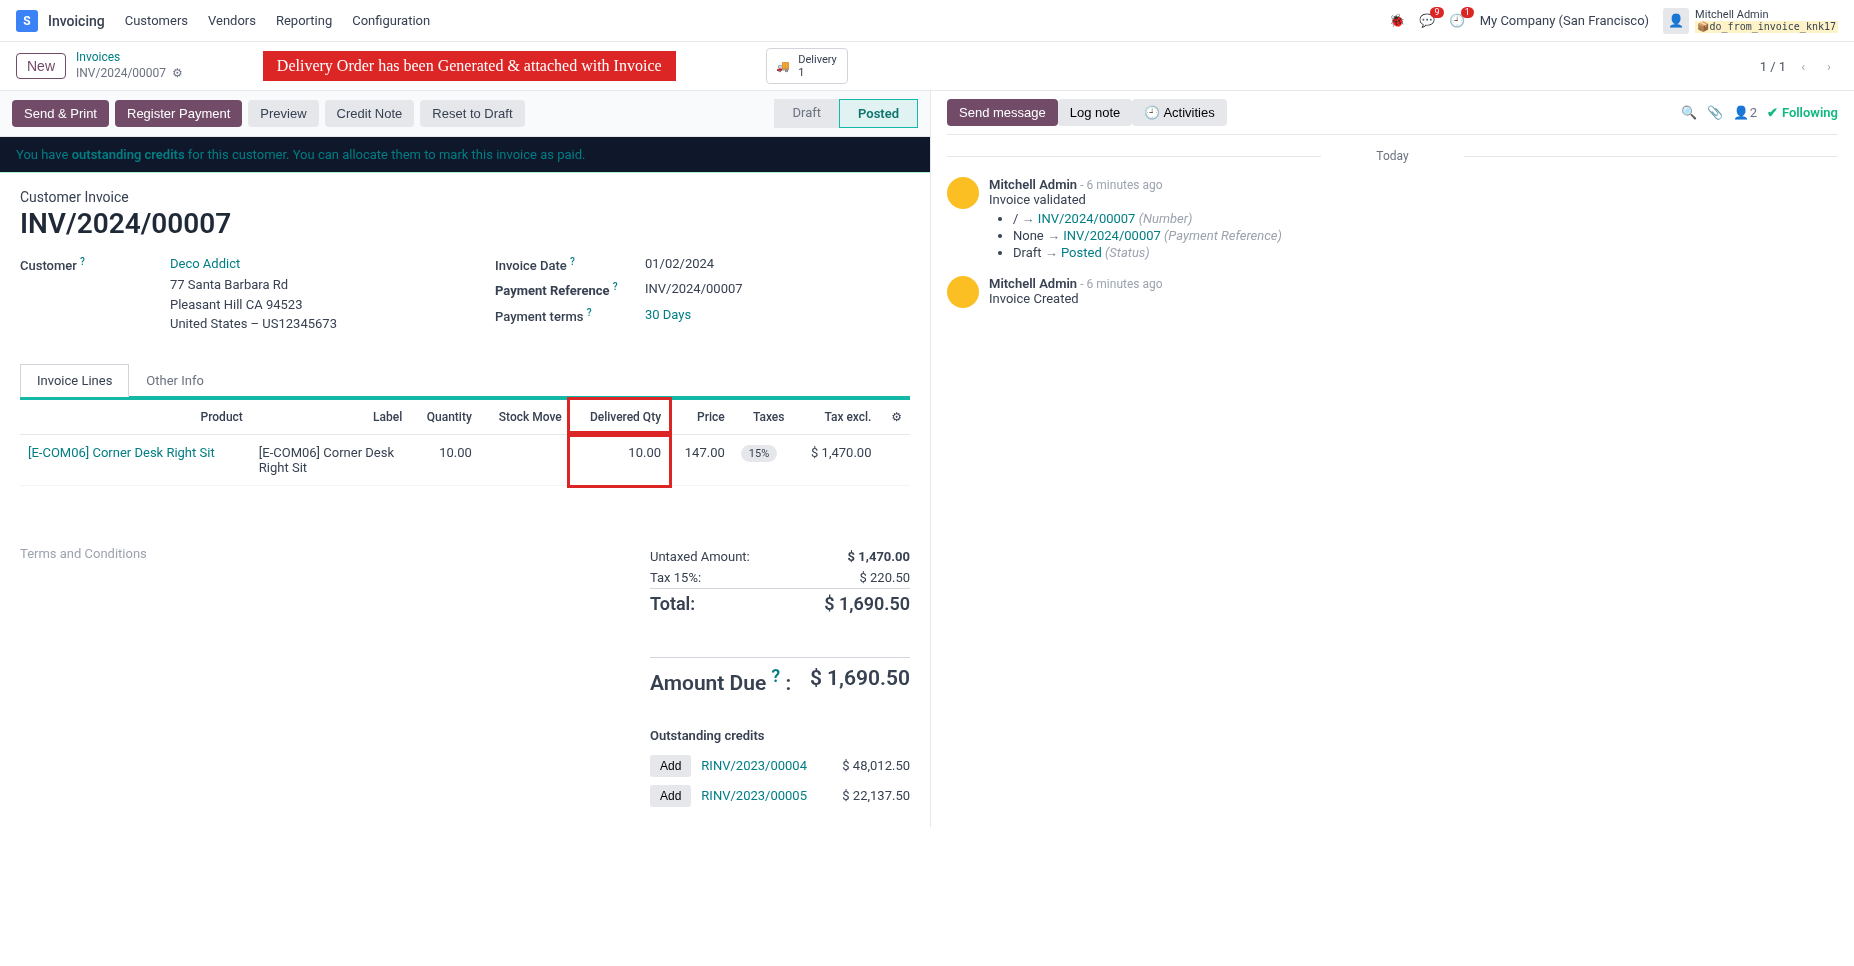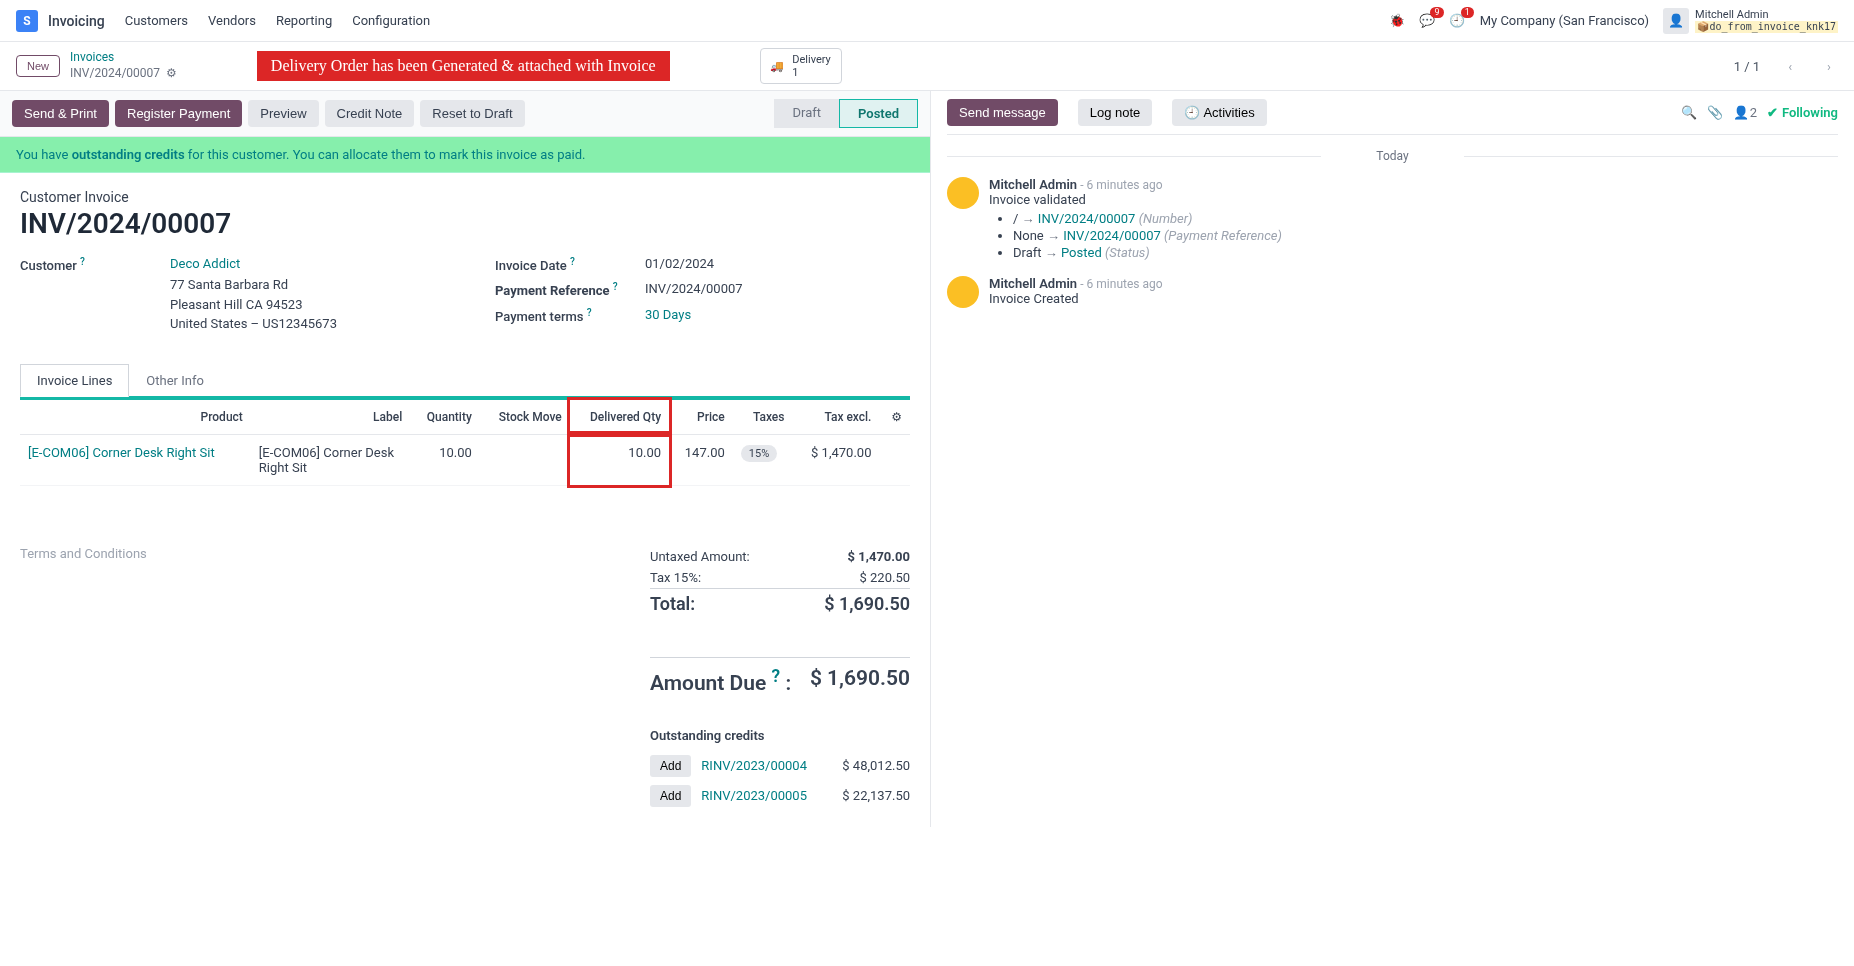--- a/index.html
+++ b/index.html
@@ -12,46 +12,46 @@
 .topnav .menuitem { margin-right: 20px; color: #374151; cursor: pointer; font-size:13px; }
 .topnav .spacer { flex: 1; }
 .topnav .right-item { margin-left: 14px; display: flex; align-items: center; cursor:pointer; position:relative;}
 .badge { position:absolute; top:-6px; right:-8px; background:#dc2626; color:#fff; border-radius:8px; font-size:9px; padding:1px 4px; line-height:1;}
 .avatar { width:26px; height:26px; border-radius:3px; background:#e5e7eb; margin-right:6px; display:flex; align-items:center; justify-content:center;}
 .userbox { display:flex; flex-direction:column; font-size:11px; line-height:1.2;}
 .userbox .dbname { background:#fef3c7; font-family:monospace; font-size:10px; padding:0 2px;}
 
 
 .secondbar { display:flex; align-items:center; padding: 6px 16px; }
-.newbtn { border:1px solid #714B67; color:#714B67; background:#fff; padding:4px 10px; border-radius:4px; margin-right:10px; cursor:pointer; font-size:11px;}
+.newbtn { border:1px solid #714B67; color:#714B67; background:#fff; padding:4px 10px; border-radius:4px; margin-right:10px; cursor:pointer; font-size:14px;}
 .breadcrumb { display:flex; flex-direction:column; font-size:12px; line-height:1.3;}
 .breadcrumb .parent { color:#017e84; cursor:pointer; }
 .breadcrumb .current { color:#6b7280; display:flex; align-items:center; gap:6px;}
 .annotation { background:#dc2626; color:#fff; padding:6px 14px; margin-left:80px; font-family:Georgia,serif; font-size:16px; }
 .smartbtn { margin-left:90px; border:1px solid #d1d5db; border-radius:4px; padding:4px 10px; display:flex; align-items:center; gap:8px; cursor:pointer; font-size:11px;}
 .smartbtn .count { font-weight:400; color:#374151; }
-.pager { margin-left:auto; display:flex; align-items:center; gap:21px; color:#4b5563; font-size:13px;}
+.pager { margin-left:auto; display:flex; align-items:center; gap:8px; color:#4b5563; font-size:13px;}
 .pager .navbtn { border:1px solid transparent; padding:2px 6px; cursor:pointer; color:#9ca3af;}
 
 
 .main { display:flex; border-top:1px solid #e5e7eb;}
 .formview { flex: 0 0 930px; }
 .chatter { flex:1; border-left:1px solid #e5e7eb; padding:0 16px;}
 
 
 .statusbar { display:flex; align-items:center; padding:8px 12px; background:#f9fafb; border-bottom:1px solid #e5e7eb;}
 .statusbar .btn { border:none; padding:6px 12px; border-radius:4px; margin-right:6px; cursor:pointer; font-size:13px; background:#e5e7eb; color:#374151;}
 .statusbar .btn.primary { background:#714B67; color:#fff; }
 .statusbar .statuses { margin-left:auto; display:flex; }
 .status-step { padding:6px 18px; background:#e5e7eb; color:#6b7280; position:relative; font-size:13px;}
 .status-step.active { background:#e0f2f1; color:#0f766e; font-weight:600; border:1px solid #14b8a6;}
 
 
 .alert { background:#d1fae5; background:#cffafe; background:#d1f5f0; padding:10px 16px; font-size:13px; color:#0f766e; border-bottom:1px solid #a7f3d0;}
-.alert { background:#86efac; color:#017e84; }
+.alert { background:#0f172a; color:#017e84; }
 .alert b { font-weight:600; }
 
 
 .sheet { padding:16px 20px; }
 .doctype { color:#374151; font-size:14px; margin-bottom:2px;}
 .docnum { font-size:28px; font-weight:600; color:#1f2937; margin-bottom:16px;}
 .fields { display:flex; gap:60px; margin-bottom:20px;}
 .fieldcol { flex:1; }
 .fieldrow { display:flex; margin-bottom:8px; font-size:13px; align-items:flex-start;}
 .fieldrow .label { width:150px; color:#374151; font-weight:500;}
@@ -82,21 +82,21 @@
 .totalrow.big { font-size:18px; font-weight:600; border-top:1px solid #d1d5db; padding-top:4px;gap:45px;}
 .totalrow.due { font-size:21px; font-weight:600; margin-top:40px; border-top:1px solid #d1d5db; padding-top:8px;}
 .outstanding { margin-top:30px; }
 .outstanding h4 { font-size:13px; font-weight:600; margin-bottom:8px;}
 .outrow { display:flex; align-items:center; gap:10px; padding:4px 0; font-size:13px;}
 .outrow .addbtn { background:#e5e7eb; border:none; padding:4px 10px; border-radius:3px; cursor:pointer; font-size:12px;}
 .outrow .ref { color:#017e84; flex:1; cursor:pointer;}
 .outrow .amt { font-weight:400;}
 
 
-.chatter-head { display:flex; align-items:center; padding:8px 0; gap:20px; border-bottom:1px solid #e5e7eb;}
+.chatter-head { display:flex; align-items:center; padding:8px 0; gap:0; border-bottom:1px solid #e5e7eb;}
 .chatter-head .btn { border:none; padding:6px 12px; border-radius:4px; cursor:pointer; font-size:13px; background:#e5e7eb;}
 .chatter-head .btn.primary { background:#714B67; color:#fff;}
 .chatter-head .right { margin-left:auto; display:flex; align-items:center; gap:10px; color:#6b7280;}
 .following { color:#10b981; font-weight:600; display:flex; align-items:center; gap:4px;}
 .datesep { text-align:center; color:#6b7280; font-size:12px; margin:14px 0; position:relative;}
 .datesep::before, .datesep::after { content:""; position:absolute; top:50%; width:42%; border-top:1px solid #e5e7eb;}
 .datesep::before { left:0;} .datesep::after { right:0;}
 .msg { display:flex; gap:10px; margin-bottom:14px;}
 .msg .avatar2 { width:32px; height:32px; border-radius:50%; background:#fbbf24; flex-shrink:0;}
 .msg .body { flex:1; font-size:13px;}

